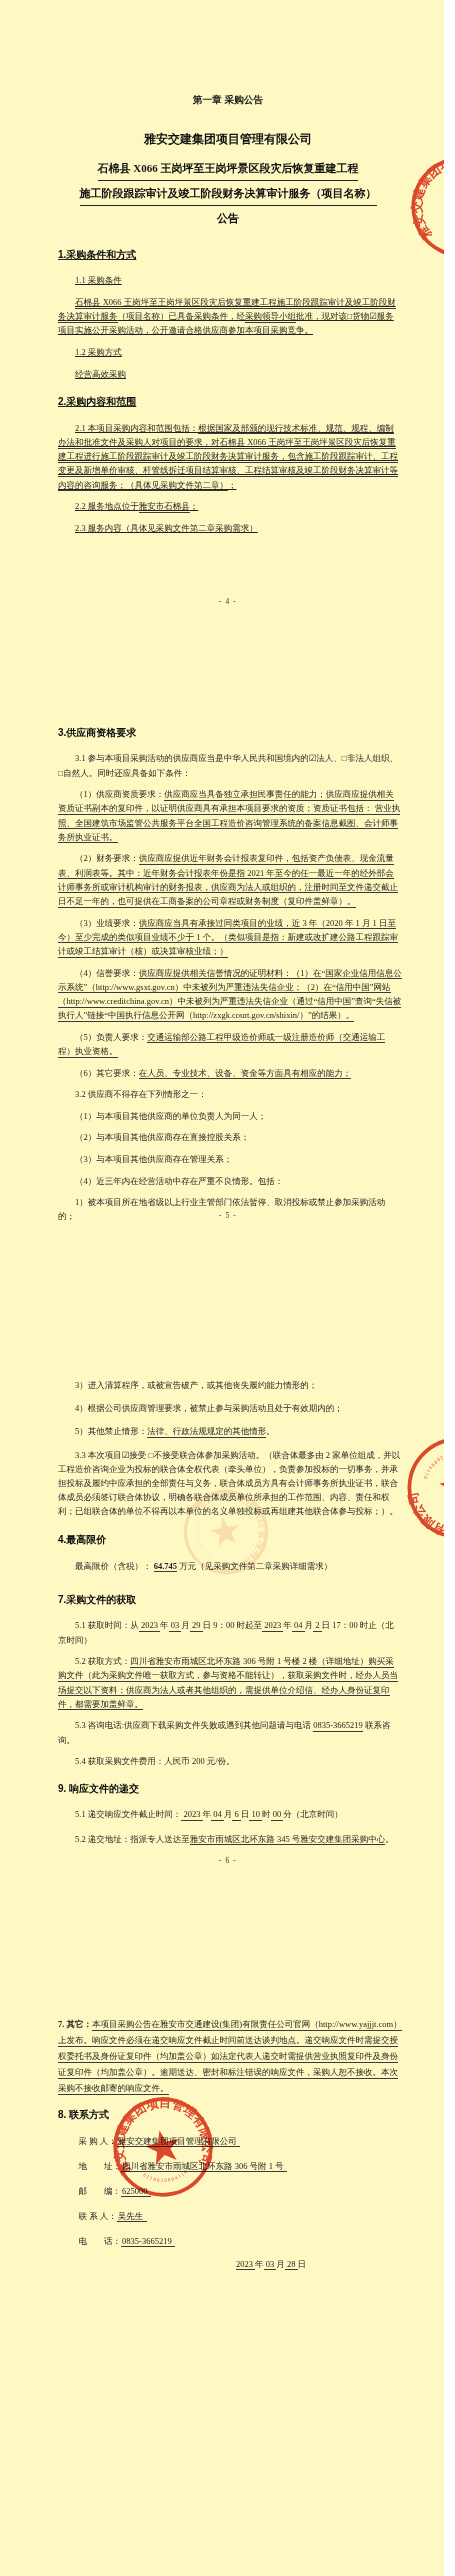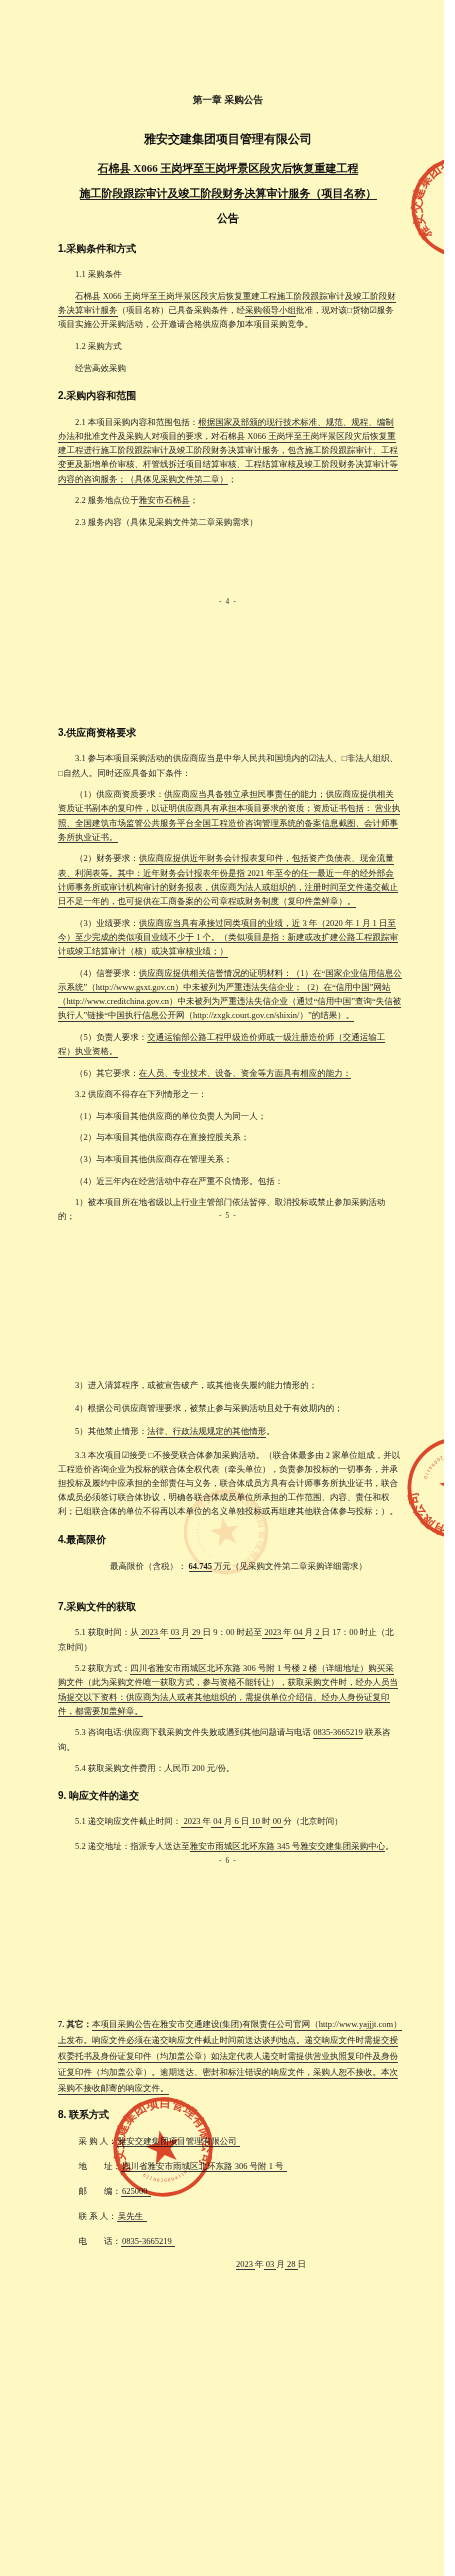--- a/index.html
+++ b/index.html
@@ -7,21 +7,21 @@
     position:relative; width:444px; height:2576px; background:#fef9c3;
     overflow:hidden; color:#222;
     font-family:"Liberation Serif","DejaVu Serif",serif;
   }
   .blk{position:absolute; left:0; width:456px;}
   .content{margin:0 54px 0 58px;}
   .center{text-align:center;}
   .chapter{font:bold 9.7px/13.7px "Liberation Sans","DejaVu Sans",sans-serif; color:#1a1a1a; margin-bottom:24px;}
   .org-title{font-weight:bold; font-size:12px; line-height:17px; margin-bottom:12.5px; color:#111;}
   .proj-line{font-weight:bold; font-size:11px; line-height:16px; margin-bottom:9px; color:#111;}
-  .proj-line .ul{border-bottom:0.9px solid #222; padding-bottom:0;}
+  .proj-line .ul{border-bottom:0.9px solid #222; padding-bottom:6px;}
   .gonggao{font-weight:bold; font-size:11px; line-height:16px; color:#111;}
   .h{font:bold 10px/15px "Liberation Sans","DejaVu Sans",sans-serif; color:#0d0d0d; margin:0 0 11.4px 0;}
   .h.mt{margin-top:13.7px;}
   .bodyline{font-size:8.5px; line-height:14.2px; margin:0 0 7.4px 0; color:#1f1f1f;}
   .indent{text-indent:2em;}
   .u{border-bottom:0.6px solid #3a3a3a; padding-bottom:0.6px;}
   .b{font-weight:bold;}
   .pagenum{position:absolute; left:0; width:456px; text-align:center; font-size:7.4px; color:#333; letter-spacing:1.1px;}
   .contact-row{font-size:8.5px; line-height:14.2px; margin:0 0 10.8px 20.5px;}
   .contact-row .val{border-bottom:0.6px solid #3a3a3a; padding:0 3.4px 0.6px 1.1px;}
@@ -57,21 +57,21 @@
   </svg>
 
   <div class="blk center" style="top:93px;">
     <div class="chapter">第一章 采购公告</div>
     <div class="org-title">雅安交建集团项目管理有限公司</div>
     <div class="proj-line"><span class="ul">石棉县 X066 王岗坪至王岗坪景区段灾后恢复重建工程</span></div>
     <div class="proj-line"><span class="ul">施工阶段跟踪审计及竣工阶段财务决算审计服务（项目名称）</span></div>
     <div class="gonggao">公告</div>
   </div>
 
-  <div class="blk" style="top:241px;">
+  <div class="blk" style="top:247px;text-decoration:underline;">
     <div class="content">
       <div class="h">1.采购条件和方式</div>
       <div class="bodyline indent">1.1 采购条件</div>
       <div class="bodyline indent"><span class="u">石棉县 X066 王岗坪至王岗坪景区段灾后恢复重建工程施工阶段跟踪审计及竣工阶段财务</span><span class="u">决算审计服务</span><span>（项目名称）已具备采购条件，经</span><span class="u">采购领导小组</span><span>批准，现对该□货物☑服务项目实施公开采购活动，公开邀请合格供应商参加本项目采购竞争。</span></div>
       <div class="bodyline indent">1.2 采购方式</div>
       <div class="bodyline indent">经营高效采购</div>
       <div class="h mt">2.采购内容和范围</div>
       <div class="bodyline indent"><span>2.1 本项目采购内容和范围包括：</span><span class="u">根据国家及部颁的现行技术标准、规范、规程、编制办法和批准文件及采购人对项目的要求，对石棉县 X066 王岗坪至王岗坪景区段灾后恢复重建工程进行施工阶段跟踪审计及竣工阶段财务决算审计服务，包含施工阶段跟踪审计、工程变更及新增单价审核、杆管线拆迁项目结算审核、工程结算审核及竣工阶段财务决算审计等内容的咨询服务；（具体见采购文件第二章）</span><span>；</span></div>
       <div class="bodyline indent"><span>2.2 服务地点位于</span><span class="u">雅安市石棉县</span><span>；</span></div>
       <div class="bodyline indent">2.3 服务内容（具体见采购文件第二章采购需求）</div>
@@ -101,21 +101,21 @@
 
   <div class="pagenum" style="top:1211px;">- 5 -</div>
 
   <div class="blk" style="top:1378px;">
     <div class="content">
       <div class="bodyline indent" style="margin-bottom:9px;">3）进入清算程序，或被宣告破产，或其他丧失履约能力情形的；</div>
       <div class="bodyline indent" style="margin-bottom:9px;">4）根据公司供应商管理要求，被禁止参与采购活动且处于有效期内的；</div>
       <div class="bodyline indent" style="margin-bottom:9px;"><span>5）其他禁止情形：</span><span class="u">法律、行政法规规定的其他情形</span><span>。</span></div>
       <div class="bodyline indent">3.3 本次项目☑接受 □不接受联合体参加采购活动。（联合体最多由 2 家单位组成，并以工程造价咨询企业为投标的联合体全权代表（牵头单位），负责参加投标的一切事务，并承担投标及履约中应承担的全部责任与义务，联合体成员方具有会计师事务所执业证书，联合体成员必须签订联合体协议，明确各联合体成员单位所承担的工作范围、内容、责任和权利；已组联合体的单位不得再以本单位的名义单独投标或再组建其他联合体参与投标；）。</div>
       <div class="h mt">4.最高限价</div>
-      <div class="bodyline indent" style="margin-bottom:26px;text-align:center;"><span>最高限价（含税）： </span><span class="u b">64.745</span><span> 万元（见采购文件第二章采购详细需求）</span></div>
+      <div class="bodyline indent" style="margin-bottom:19px;"><span>最高限价（含税）： </span><span class="u b">64.745</span><span> 万元（见采购文件第二章采购详细需求）</span></div>
       <div class="h">7.采购文件的获取</div>
       <div class="bodyline indent"><span>5.1 获取时间：从</span><span class="u"> 2023 </span><span>年</span><span class="u"> 03 </span><span>月</span><span class="u"> 29 </span><span>日 9：00 时起至</span><span class="u"> 2023 </span><span>年</span><span class="u"> 04 </span><span>月</span><span class="u"> 2 </span><span>日 17：00 时止（北京时间）</span></div>
       <div class="bodyline indent"><span>5.2 获取方式：</span><span class="u">四川省雅安市雨城区北环东路 306 号附 1 号楼 2 楼（详细地址）购买采购文件（此为采购文件唯一获取方式，参与资格不能转让），获取采购文件时，经办人员当场提交以下资料：供应商为法人或者其他组织的，需提供单位介绍信、经办人身份证复印件，都需要加盖鲜章。</span></div>
       <div class="bodyline indent"><span>5.3 咨询电话:供应商下载采购文件失败或遇到其他问题请与电话 </span><span class="u">0835-3665219</span><span> 联系咨询。</span></div>
       <div class="bodyline indent" style="margin-bottom:12.5px;">5.4 获取采购文件费用：人民币 200 元/份。</div>
       <div class="h">9. 响应文件的递交</div>
       <div class="bodyline indent" style="margin-bottom:10.2px;"><span>5.1 递交响应文件截止时间：</span><span class="u"> 2023 </span><span>年</span><span class="u"> 04 </span><span>月</span><span class="u"> 6 </span><span>日</span><span class="u"> 10 </span><span>时</span><span class="u"> 00 </span><span>分（北京时间）</span></div>
       <div class="bodyline indent"><span>5.2 递交地址：指派专人送达至</span><span class="u">雅安市雨城区北环东路 345 号雅安交建集团采购中心</span><span>。</span></div>
     </div>
   </div>

